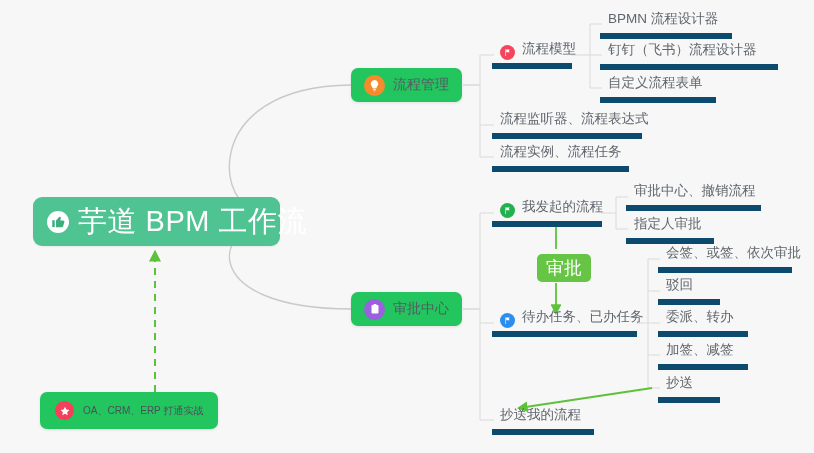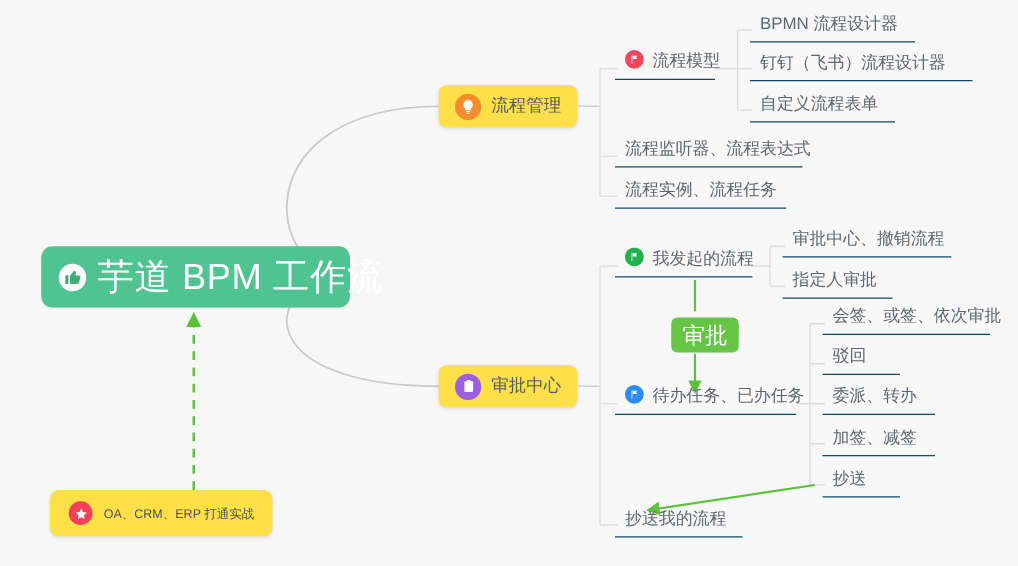--- a/index.html
+++ b/index.html
@@ -35,21 +35,21 @@
   .ic{
     width:21px;height:21px;border-radius:50%;
     display:inline-flex;align-items:center;justify-content:center;
     flex:0 0 auto;
   }
   .ic svg{display:block;}
 
   
   .card{
     position:absolute;
-    background:#fde047;
+    background:#22c55e;
     border-radius:7px;
     box-shadow:0 1px 3px rgba(0,0,0,0.10);
     display:flex;align-items:center;
     box-sizing:border-box;
     padding:0 13px;
     height:34px;
     white-space:nowrap;
   }
   .card .label{
     font-size:14px;color:#555b63;margin-left:8px;
@@ -59,23 +59,23 @@
   .card.bottom{height:37px;padding:0 15px;}
   .card.bottom .label{font-size:10px;color:#4a5158;margin-left:9px;}
 
   
   .node{
     position:absolute;
     font-size:13.5px;
     color:#60666d;
     white-space:nowrap;
     padding:0 8px 5px 8px;
-    border-bottom:1px solid #0c4a6e;
+    border-bottom:6px solid #0c4a6e;
     box-sizing:border-box;
-    display:flex;align-items:flex-start;
+    display:flex;align-items:flex-end;
   }
   .node .label{display:inline-block;}
   .node .ic{margin-right:7px;margin-bottom:-2px;width:15px;height:15px;}
 
   
   .badge{
     position:absolute;
     background:#66c544;
     color:#ffffff;
     border-radius:5px;

